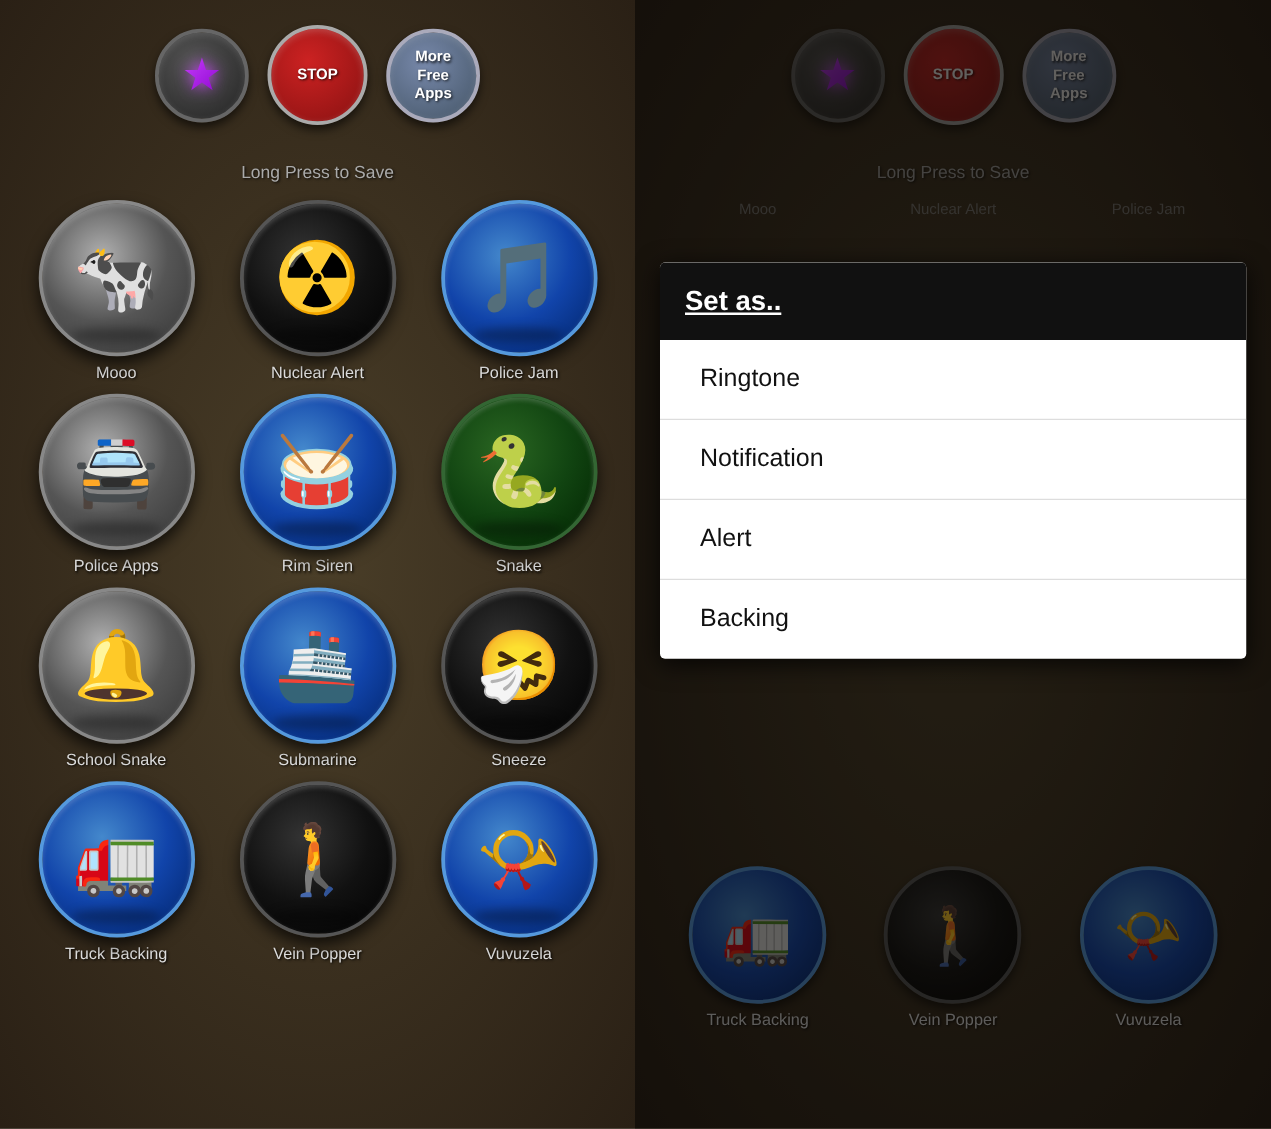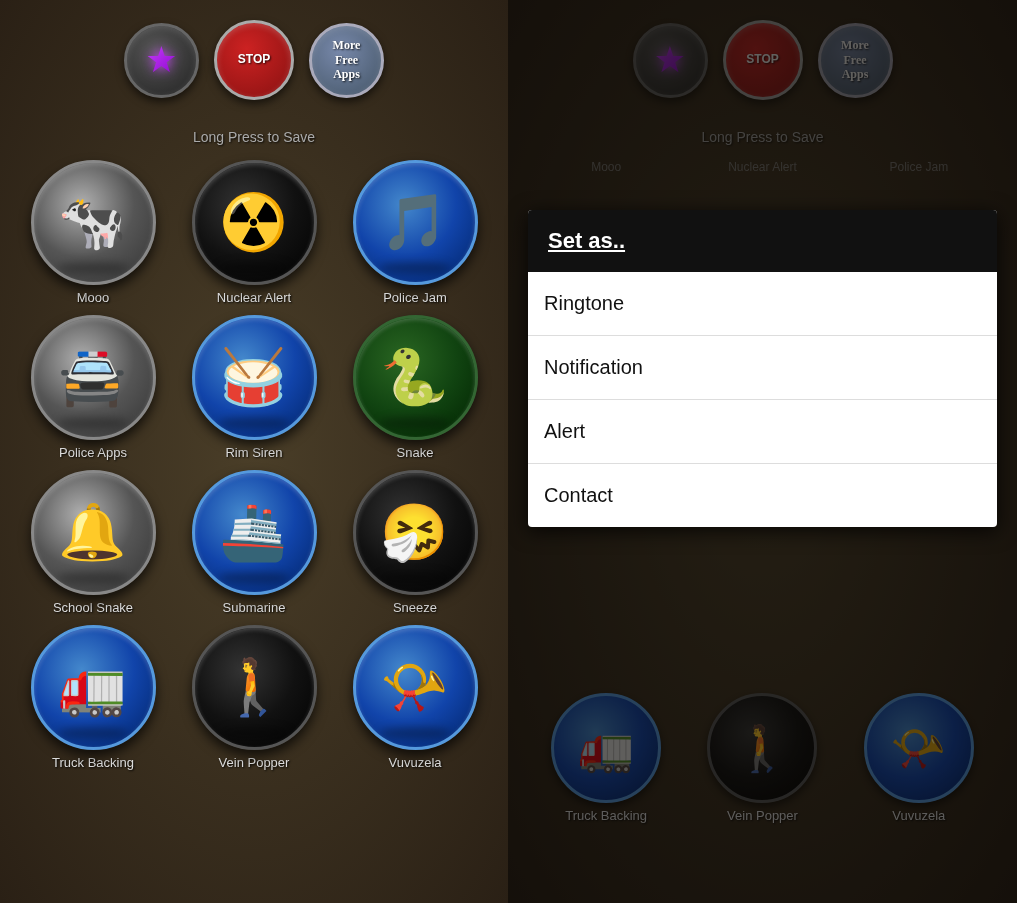--- a/index.html
+++ b/index.html
@@ -97,21 +97,20 @@
       box-shadow: inset 0 2px 6px rgba(255,255,255,0.15), 0 4px 8px rgba(0,0,0,0.6);
     }
 
     .more-text {
       color: white;
       font-size: 12px;
       font-weight: bold;
       text-align: center;
       line-height: 1.2;
       text-shadow: 1px 1px 2px rgba(0,0,0,0.8);
-      font-family: Liberation Serif, serif;
     }
 
     .long-press-label {
       color: #aaa;
       font-size: 14px;
       margin-bottom: 15px;
       text-shadow: 1px 1px 2px rgba(0,0,0,0.8);
       margin-top: 24px;
     }
 
@@ -217,21 +216,21 @@
     .popup-header {
       background: #111;
       color: white;
       padding: 18px 20px;
       font-size: 22px;
       font-weight: bold;
       text-decoration: underline;
     }
 
     .popup-item {
-      padding: 20px 16px;
+      padding: 20px 32px;
       font-size: 20px;
       color: #111;
       border-bottom: 1px solid #ddd;
       cursor: pointer;
     }
 
     .popup-item:last-child {
       border-bottom: none;
     }
 
@@ -397,21 +396,21 @@
     <span class="dimmed-label">Police Jam</span>
   </div>
 
   <div class="popup-overlay"></div>
 
   <div class="popup-menu">
     <div class="popup-header">Set as..</div>
     <div class="popup-item">Ringtone</div>
     <div class="popup-item">Notification</div>
     <div class="popup-item">Alert</div>
-    <div class="popup-item">Contact</div>
+    <div class="popup-item">Backing</div>
   </div>
 
   <div class="bottom-sound-row" style="position:absolute; bottom: 80px; left:0; right:0; justify-content:space-around; display:flex; padding: 0 20px;">
     <div class="bottom-sound-item">
       <div class="sound-btn-sm sound-btn-blue" style="border-radius:50%; border:3px solid #5599dd; box-shadow: 0 4px 8px rgba(0,0,0,0.6);">
         <span style="font-size:45px;">🚛</span>
       </div>
       <span class="sound-label">Truck Backing</span>
     </div>
     <div class="bottom-sound-item">

